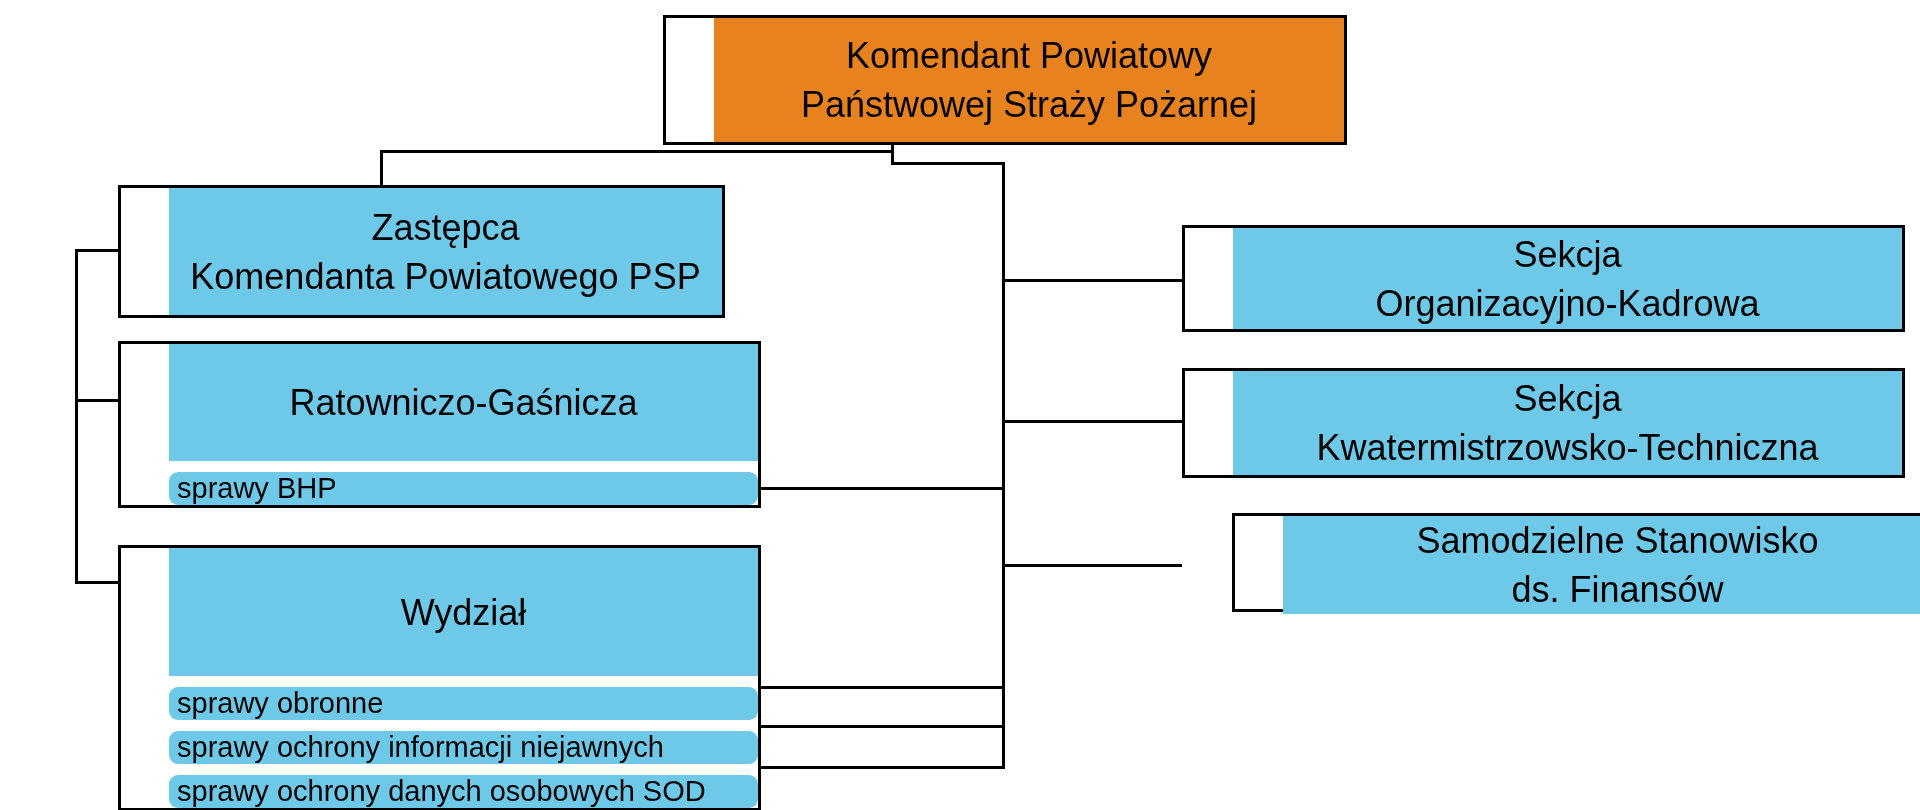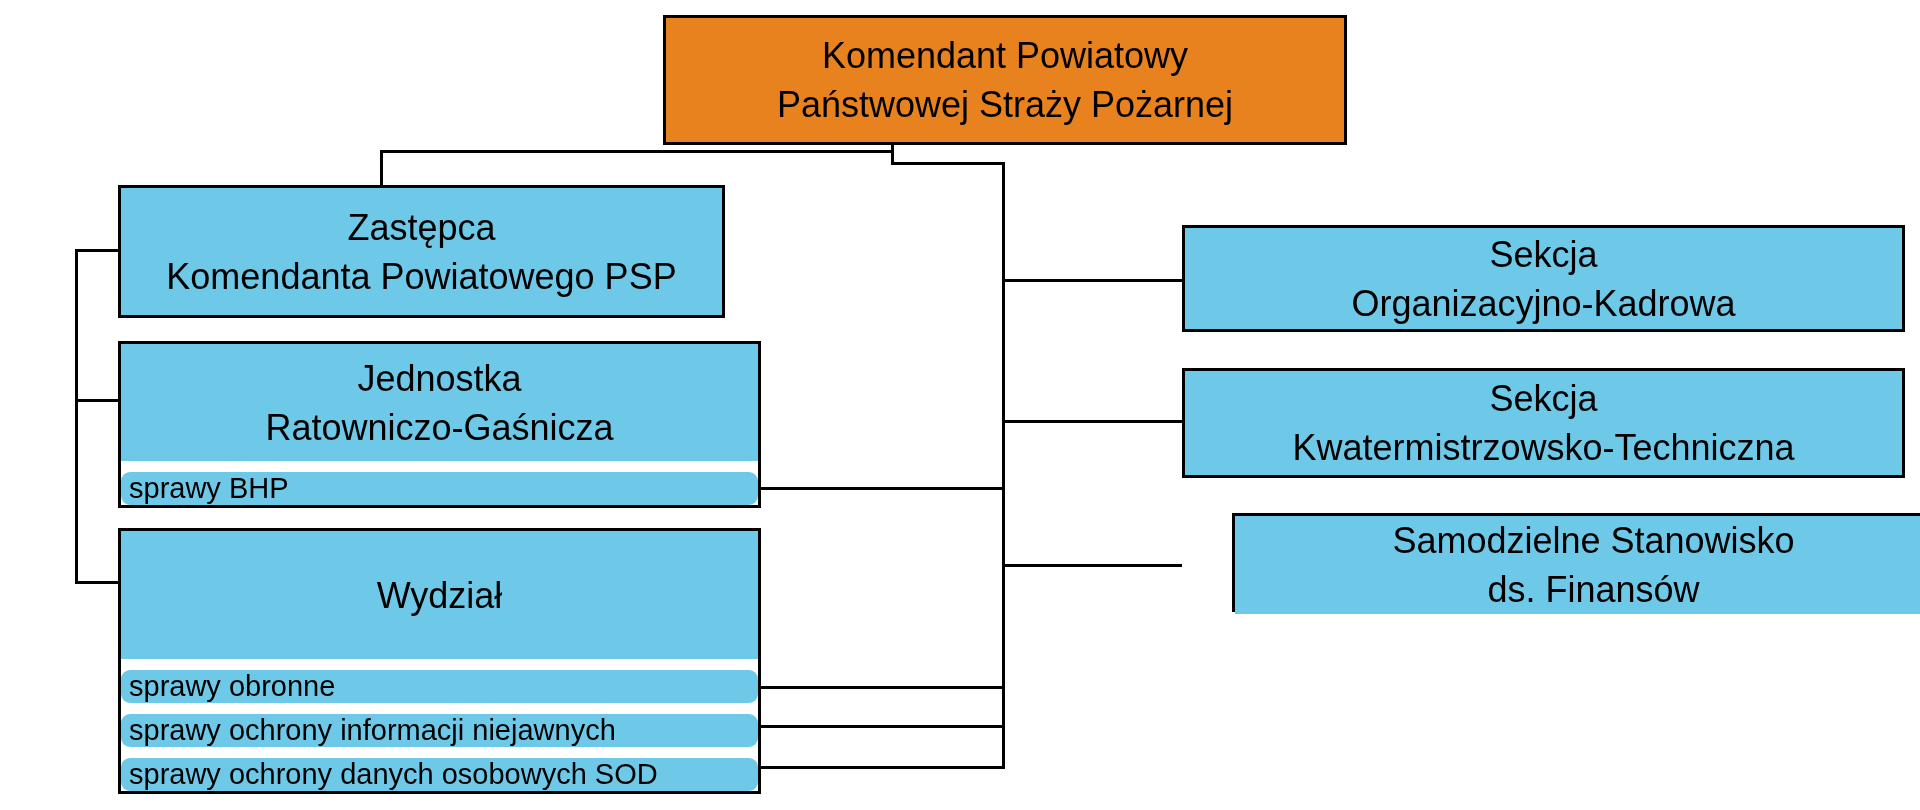--- a/index.html
+++ b/index.html
@@ -22,20 +22,21 @@
     background: var(--line, #000);
   }
   
   .node {
     position: absolute;
     box-sizing: border-box;
     border: 3px solid var(--line, #000);
     background: #ffffff;
     display: flex;
     flex-direction: column;
+    padding-left: 48px;
   }
   .node .main {
     flex: 1;
     background: var(--node-fill, #6EC9E8);
     display: flex;
     flex-direction: column;
     justify-content: center;
     align-items: center;
     text-align: center;
     font-size: 36px;
@@ -58,21 +59,21 @@
     padding-left: 8px;
     text-align: left;
     display: flex;
     align-items: center;
     border-radius: 9px;
   }
   
   #root-node        { left: 663px;  top: 15px;  width: 684px; height: 130px; }
   #node-zastepca    { left: 118px;  top: 185px; width: 607px; height: 133px; }
   #node-jrg         { left: 118px;  top: 341px; width: 643px; height: 167px; }
-  #node-wydzial     { left: 118px;  top: 528px; width: 643px; height: 266px; }
+  #node-wydzial     { left: 118px;  top: 545px; width: 643px; height: 266px; }
   #node-sekcja-ok   { left: 1182px; top: 225px; width: 723px; height: 107px; }
   #node-sekcja-kt   { left: 1182px; top: 368px; width: 723px; height: 110px; }
   #node-finanse     { left: 1232px; top: 513px; width: 723px; height: 99px; }
 
   
   #ln-root-stub      { left: 891px;  top: 145px; width: 3px;   height: 20px; }
   #ln-top-left       { left: 380px;  top: 150px; width: 513px; height: 3px;  }
   #ln-drop-zastepca  { left: 380px;  top: 150px; width: 3px;   height: 38px; }
   #ln-top-right      { left: 891px;  top: 162px; width: 114px; height: 3px;  }
   #ln-trunk          { left: 1002px; top: 162px; width: 3px;   height: 607px;}
@@ -119,21 +120,20 @@
 
   <div class="node" id="node-zastepca">
     <div class="main">
       <span>Zastępca</span>
       <span>Komendanta Powiatowego PSP</span>
     </div>
   </div>
 
   <div class="node" id="node-jrg">
     <div class="main">
-      <span>Jednostka</span>
       <span>Ratowniczo-Gaśnicza</span>
     </div>
     <div class="gap"></div>
     <div class="sub">sprawy BHP</div>
   </div>
 
   <div class="node" id="node-wydzial">
     <div class="main">
       <span>Wydział</span>
     </div>

